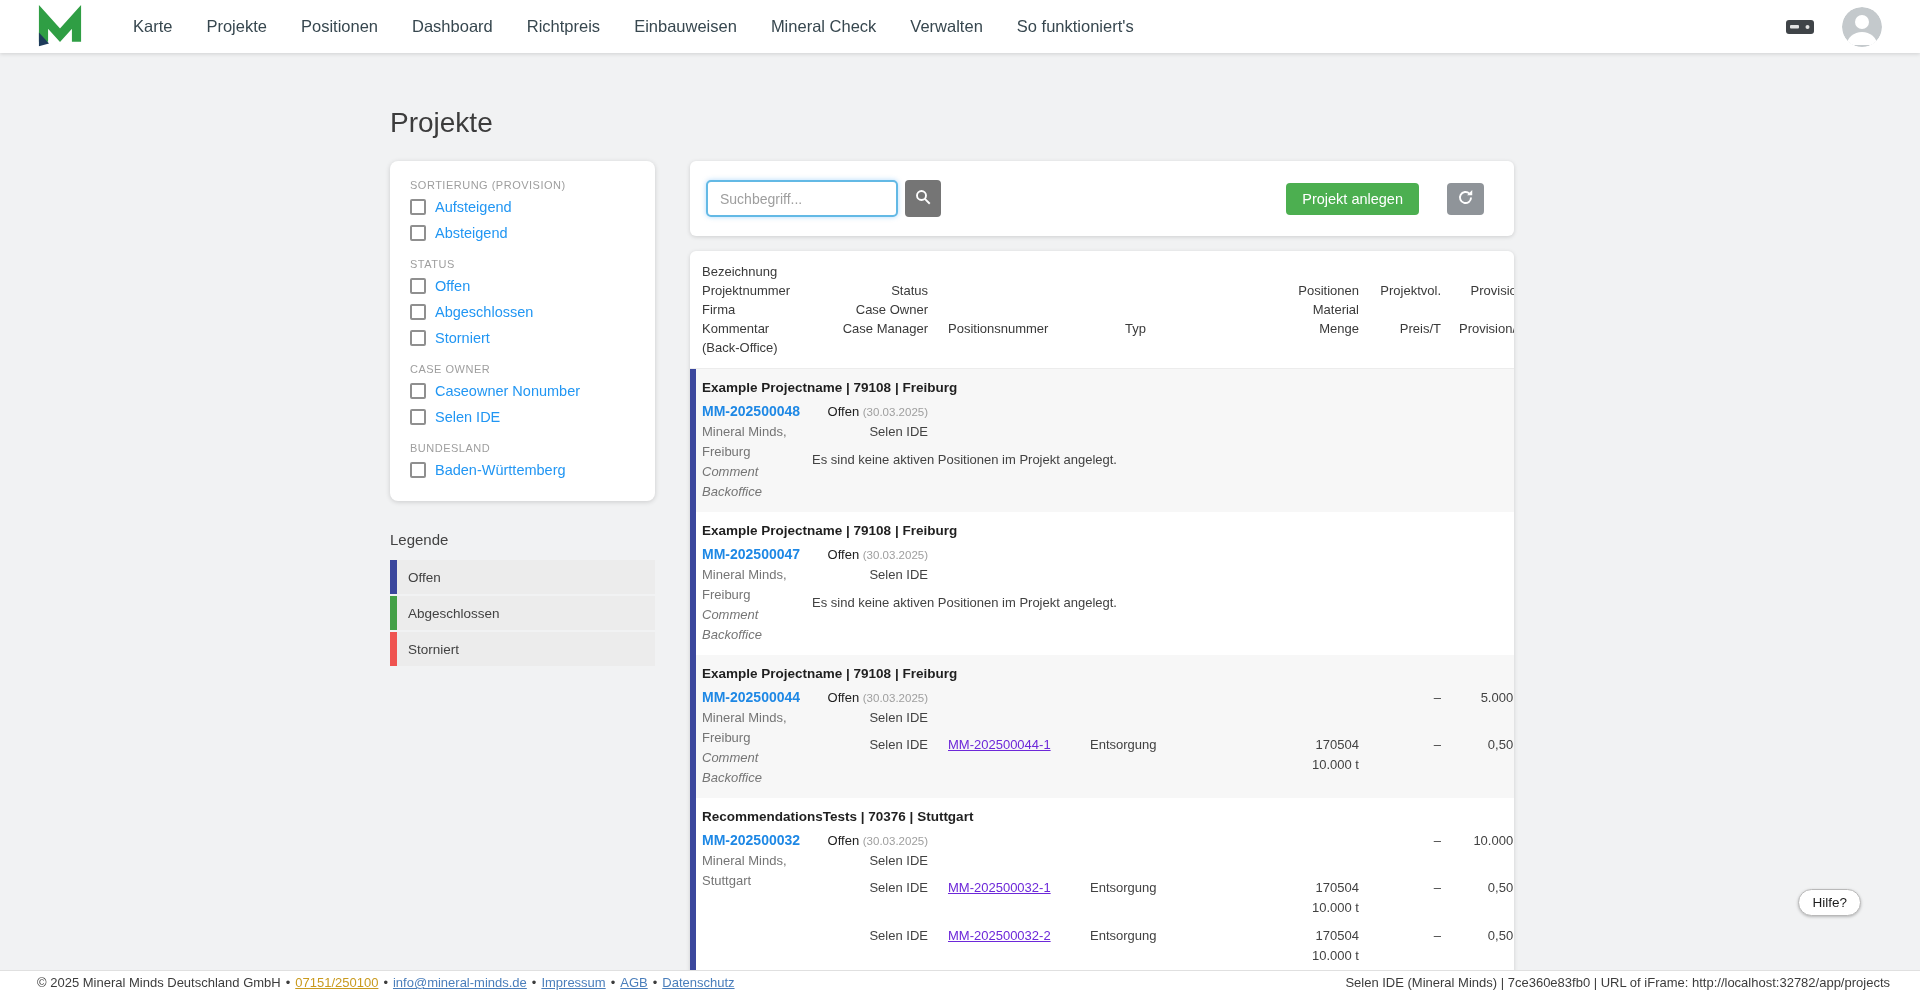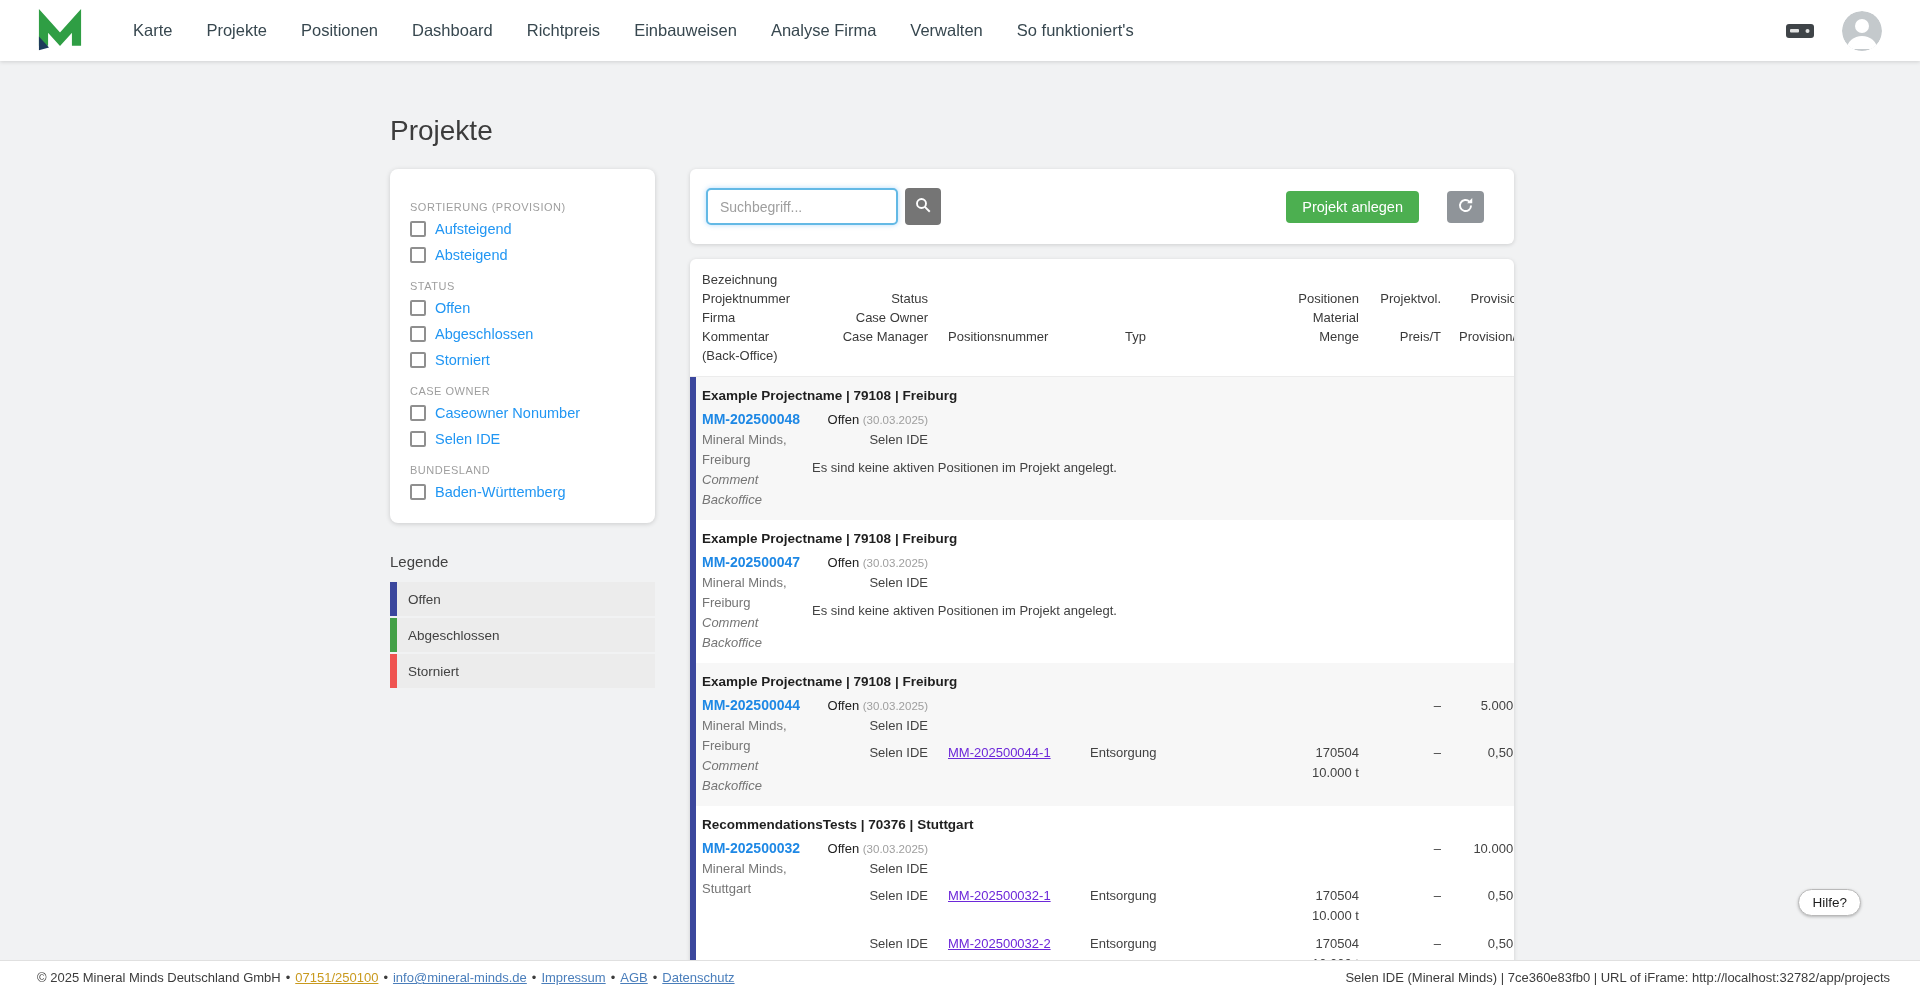--- a/index.html
+++ b/index.html
@@ -1,37 +1,37 @@
 <!DOCTYPE html>
 <html><head>
 <meta charset="utf-8">
 <style>
   * { margin:0; padding:0; box-sizing:border-box; }
   html,body { width:1920px; height:994px; overflow:hidden; }
   body { font-family:"Liberation Sans", sans-serif; background:#f1f2f3; color:#212121; position:relative; }
   a { text-decoration:none; cursor:pointer; }
 
   
-  .navbar { height:61px; background:#fff; display:flex; align-items:center; padding:0 38px; box-shadow:0 1px 4px rgba(0,0,0,.14); position:relative; z-index:5; }
+  .navbar { height:53px; background:#fff; display:flex; align-items:center; padding:0 38px; box-shadow:0 1px 4px rgba(0,0,0,.14); position:relative; z-index:5; }
   .logo { width:44px; height:44px; margin-right:34px; flex:none; }
   .nav-items { display:flex; align-items:center; }
   .nav-item { padding:0 17px; font-size:16.5px; color:#37474f; cursor:pointer; white-space:nowrap; }
   .nav-spacer { flex:1; }
   .nav-icon-btn { margin-left:26px; background:none; border:none; cursor:pointer; display:flex; align-items:center; }
   .avatar { width:40px; height:40px; border-radius:50%; overflow:hidden; }
 
   
   .content { width:1140px; margin:0 auto; padding-top:54px; }
   .page-title { font-size:28px; font-weight:400; color:#3c3c3c; margin-bottom:22px; }
   .cols { display:flex; gap:35px; align-items:flex-start; }
   .left-col { width:265px; flex:none; }
   .main-col { width:824px; flex:none; }
 
   
-  .filter-card { background:#fff; border-radius:8px; box-shadow:0 1px 5px rgba(0,0,0,.16); padding:28px 20px 18px; }
+  .filter-card { background:#fff; border-radius:8px; box-shadow:0 1px 5px rgba(0,0,0,.16); padding:14px 20px 18px; }
   .fsec-title { font-size:11px; color:#9e9e9e; letter-spacing:.5px; margin:12px 0 3px; }
   .fsec-title.first { margin-top:4px; }
   .fopt { display:flex; align-items:center; gap:9px; padding:5px 0; cursor:pointer; }
   .cb { width:16px; height:16px; border:2px solid #8f8f8f; border-radius:2px; background:#fff; flex:none; }
   .flabel { color:#2196f3; font-size:14.5px; }
 
   
   .legend-title { margin:30px 0 12px; font-size:15px; color:#424242; }
   .legend-item { height:34px; background:#ececec; display:flex; align-items:center; margin-bottom:2px; position:relative; padding-left:18px; font-size:13.5px; color:#424242; }
   .legend-bar { position:absolute; left:0; top:0; bottom:0; width:7px; }
@@ -70,21 +70,21 @@
   .owner { line-height:18px; font-size:13px; color:#424242; }
   .poslink { color:#6d28d9; font-size:13px; line-height:20px;text-decoration:underline; }
   .posrow { margin-top:8px; line-height:20px; color:#424242; }
   .msgrow { margin-top:10px; width:547px; text-align:left; font-size:13px; color:#424242; line-height:18px; }
   .valcell { line-height:21px; color:#424242; }
 
   
   .help-btn { position:fixed; right:59px; bottom:78px; background:#fff; border:1px solid #b9b9b9; border-radius:15px; padding:5px 13px; font-size:13.5px; color:#1d1d1d; box-shadow:0 1px 3px rgba(0,0,0,.25); cursor:pointer; z-index:30; font-family:"Liberation Sans", sans-serif; }
 
   
-  .footer { position:fixed; left:0; right:0; bottom:0; height:34px; background:#fff; border-top:1px solid #e0e0e0; display:flex; align-items:center; padding:0 30px 0 37px; font-size:13px; color:#3c3c3c; z-index:20; }
+  .footer { position:fixed; left:0; right:0; bottom:0; height:24px; background:#fff; border-top:1px solid #e0e0e0; display:flex; align-items:center; padding:0 30px 0 37px; font-size:13px; color:#3c3c3c; z-index:20; }
   .footer-right { margin-left:auto; }
   .flink { color:#4a7ebb; text-decoration:underline; }
   .flink.phone { color:#c99a1e; }
   .sep { margin:0 5px; }
   .sep::before { content:"•"; }
 </style>
 </head>
 <body>
 
 <div class="navbar">
@@ -94,21 +94,21 @@
       <path d="M1 45 L1 30 L12 42 Z" fill="#1d3b5a"></path>
     </svg>
   </span>
   <div class="nav-items">
     <span class="nav-item">Karte</span>
     <span class="nav-item">Projekte</span>
     <span class="nav-item">Positionen</span>
     <span class="nav-item">Dashboard</span>
     <span class="nav-item">Richtpreis</span>
     <span class="nav-item">Einbauweisen</span>
-    <span class="nav-item">Analyse Firma</span>
+    <span class="nav-item">Mineral Check</span>
     <span class="nav-item">Verwalten</span>
     <span class="nav-item">So funktioniert's</span>
   </div>
   <div class="nav-spacer"></div>
   <button class="nav-icon-btn">
     <svg width="32" height="26" viewBox="0 0 30 26">
       <rect x="1" y="6" width="28" height="14" rx="3" fill="#3f4448"></rect>
       <rect x="5" y="11" width="9" height="3.5" rx="1" fill="#fff" opacity=".85"></rect>
       <circle cx="22.5" cy="13" r="2" fill="#fff" opacity=".85"></circle>
     </svg>

